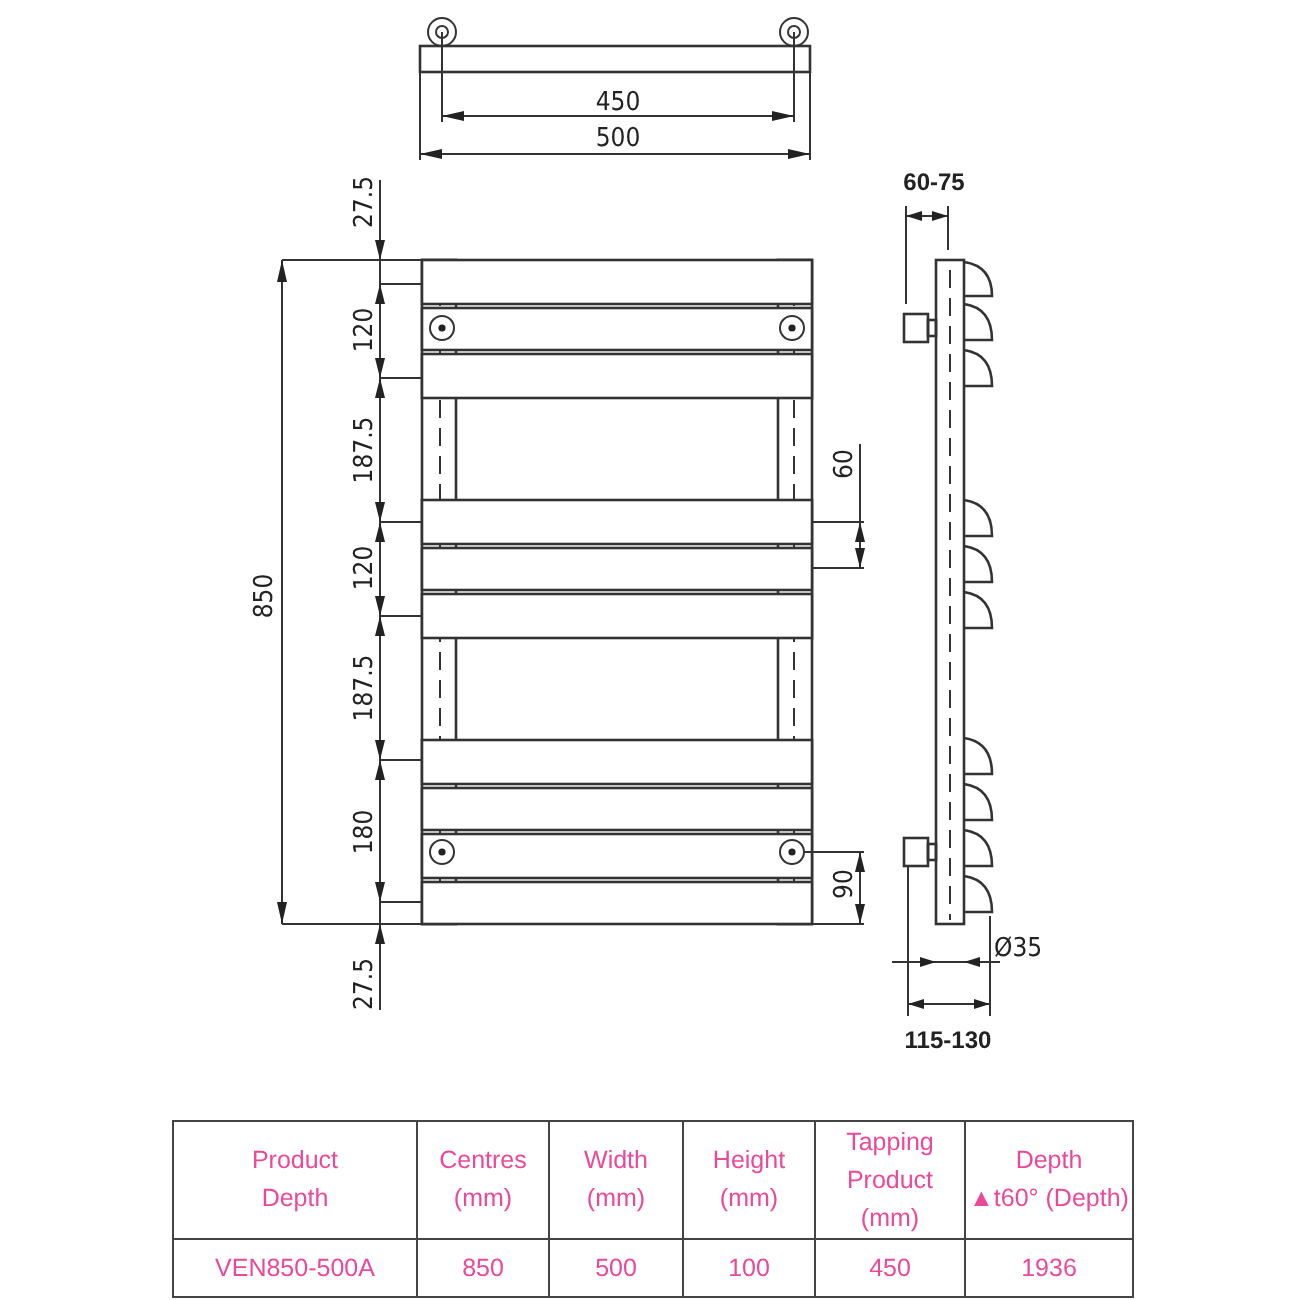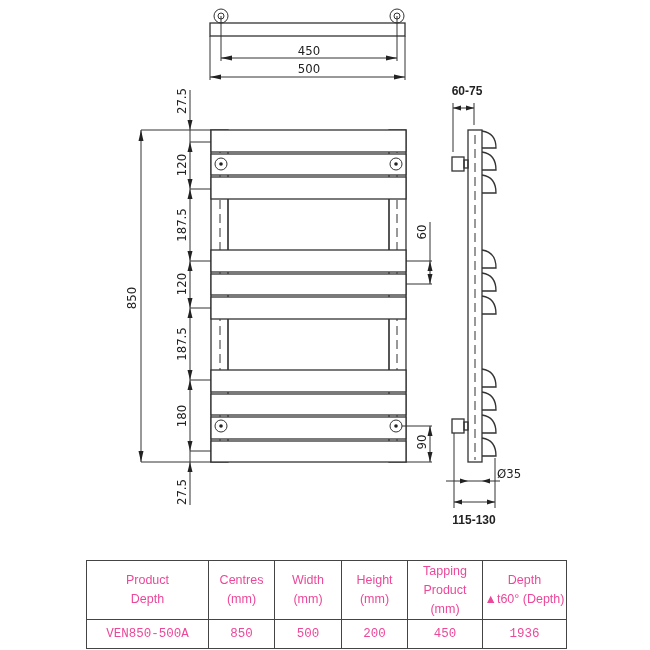--- a/index.html
+++ b/index.html
@@ -18,21 +18,21 @@
       position: absolute; left: 86px; top: 560px;
       border-collapse: collapse;
       font-family: "Liberation Sans", sans-serif;
       font-size: 12.5px; color: #ec4899;
     }
     #spec td, #spec th {
       border: 1.3px solid #444; text-align: center; font-weight: normal;
       padding: 0; line-height: 19px;
     }
     #spec th { height: 58px; }
-    #spec td { height: 28px; font-family: Liberation Mono, monospace; }
+    #spec td { height: 28px; }
     .c1 { width: 121px; } .c2 { width: 65px; } .c3 { width: 66px; border-radius: 26px; }
     .c4 { width: 65px; } .c5 { width: 74px; } .c6 { width: 83px; }
   </style>
 </head>
 <body>
 
 <svg id="drawing" width="650" height="540" viewBox="0 0 650 540">
 
   <g>
     <rect class="bar" x="210" y="23" width="195" height="13"></rect>
@@ -214,18 +214,18 @@
     </th>
     <th class="c6">
       <span>Depth</span><br>
       <span>▲t60° (Depth)</span>
     </th>
   </tr>
   <tr>
     <td>VEN850-500A</td>
     <td>850</td>
     <td>500</td>
-    <td>200</td>
+    <td>100</td>
     <td>450</td>
     <td>1936</td>
   </tr>
 </tbody>
   </table>
 
 </body></html>

